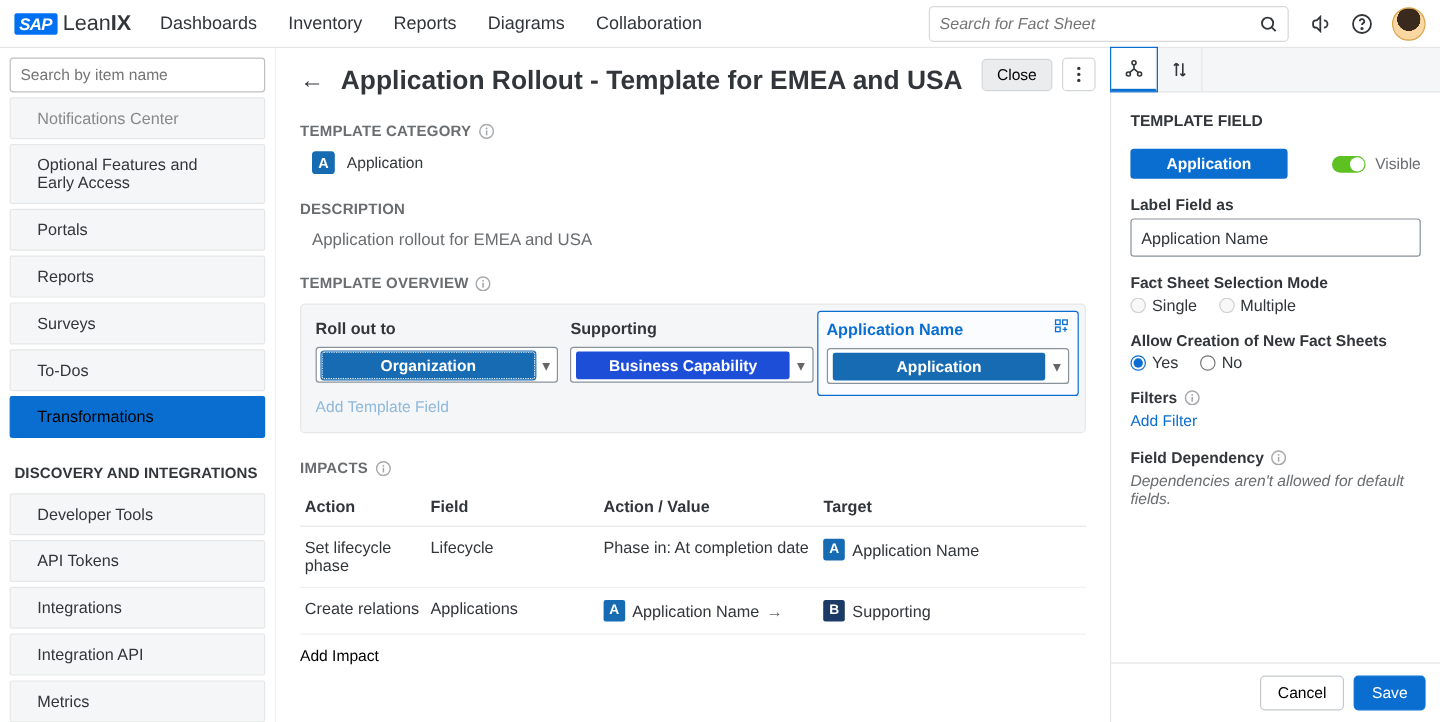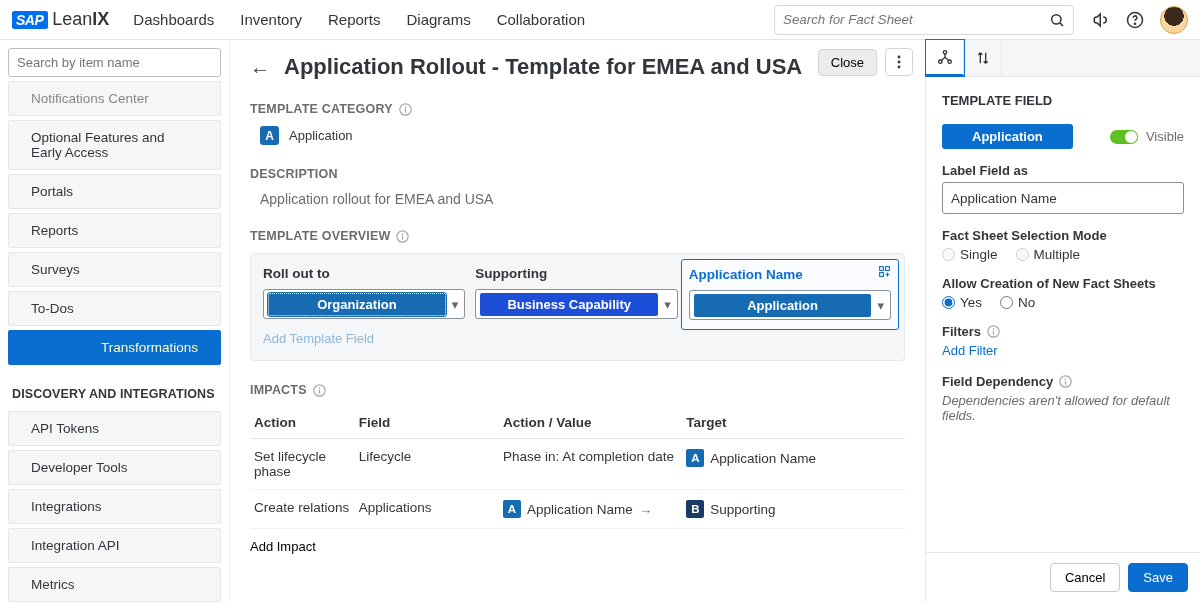--- a/index.html
+++ b/index.html
@@ -39,21 +39,21 @@
   border-right:1px solid #eee;
   padding:8px;
   overflow-y:auto;
 }
 .side-search {
   width:100%; border:1px solid #bfbfbf; border-radius:3px; padding:6px 8px; margin-bottom:8px; background:#fff; font-size:13px; color:#6a6d70;
 }
 .side-item {
   background:#f5f6f7; border:1px solid #e6e7e8; border-radius:2px; padding:9px 22px; margin-bottom:4px; cursor:pointer; color:#32363a; font-size:13.5px;
 }
-.side-item.active { background:#0a6ed1; color:#fef9c3; border-color:#0a6ed1;text-align:right; }
+.side-item.active { background:#0a6ed1; color:#000000; border-color:#0a6ed1; }
 .side-item.faded { color:#888; }
 .side-heading { font-size:12.5px; font-weight:700; color:#32363a; padding:18px 4px 10px 4px; letter-spacing:0.1px; }
 .main {
   flex:1;
   padding:14px 20px 20px 20px;
   overflow-y:auto;
   position:relative;
 }
 .main-header { display:flex; align-items:center; gap:14px; margin-bottom:22px;}
 .backarrow { font-size:20px; color:#32363a; cursor:pointer; }
@@ -157,22 +157,22 @@
   <div class="sidebar">
     <input class="side-search" placeholder="Search by item name" style="">
     <div class="side-item faded" style="margin-top:-4px">Notifications Center</div>
     <div class="side-item">Optional Features and Early Access</div>
     <div class="side-item">Portals</div>
     <div class="side-item">Reports</div>
     <div class="side-item">Surveys</div>
     <div class="side-item">To-Dos</div>
     <div class="side-item active">Transformations</div>
     <div class="side-heading">DISCOVERY AND INTEGRATIONS</div>
+    <div class="side-item">Developer Tools</div>
     <div class="side-item">API Tokens</div>
-    <div class="side-item">Developer Tools</div>
     <div class="side-item">Integrations</div>
     <div class="side-item">Integration API</div>
     <div class="side-item">Metrics</div>
     
     
   </div>
 
   <div class="main">
     <div class="main-actions-right">
       <button class="btn-close">Close</button>

